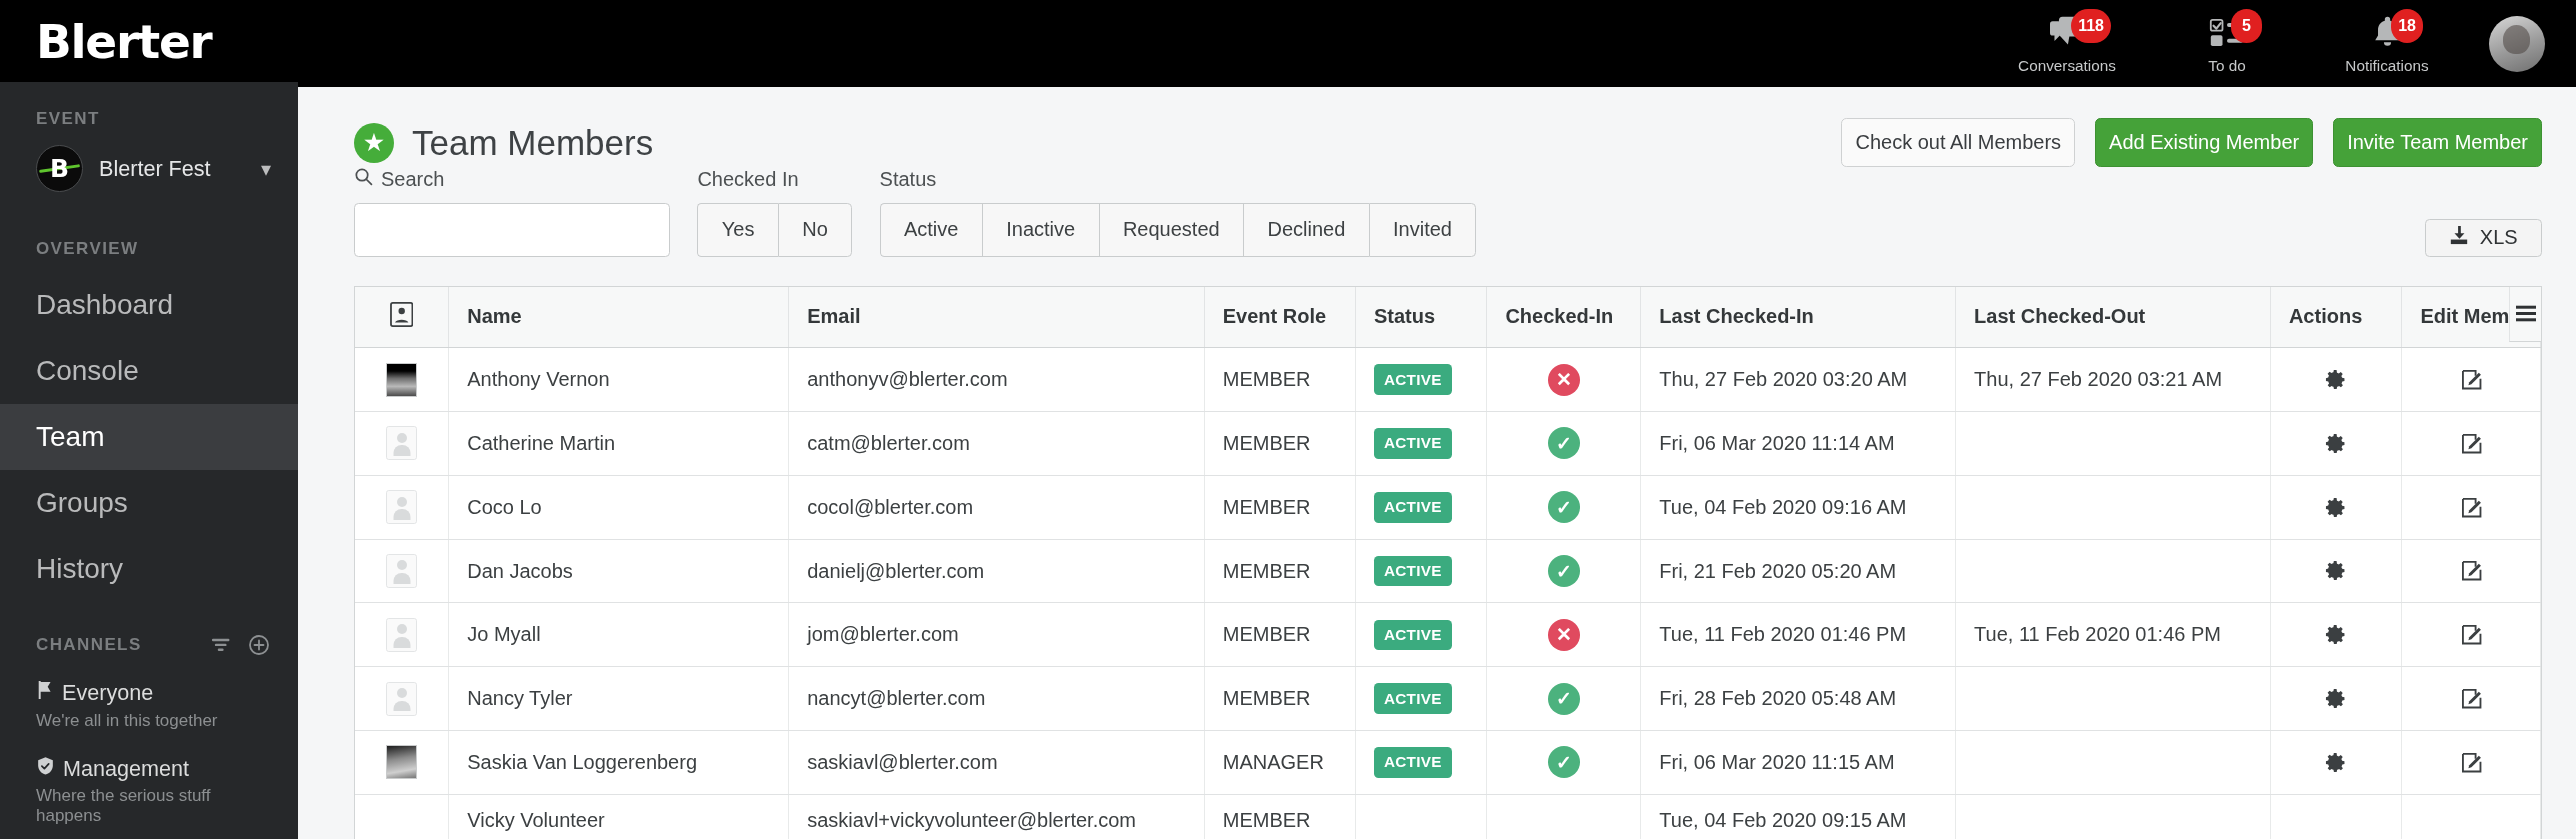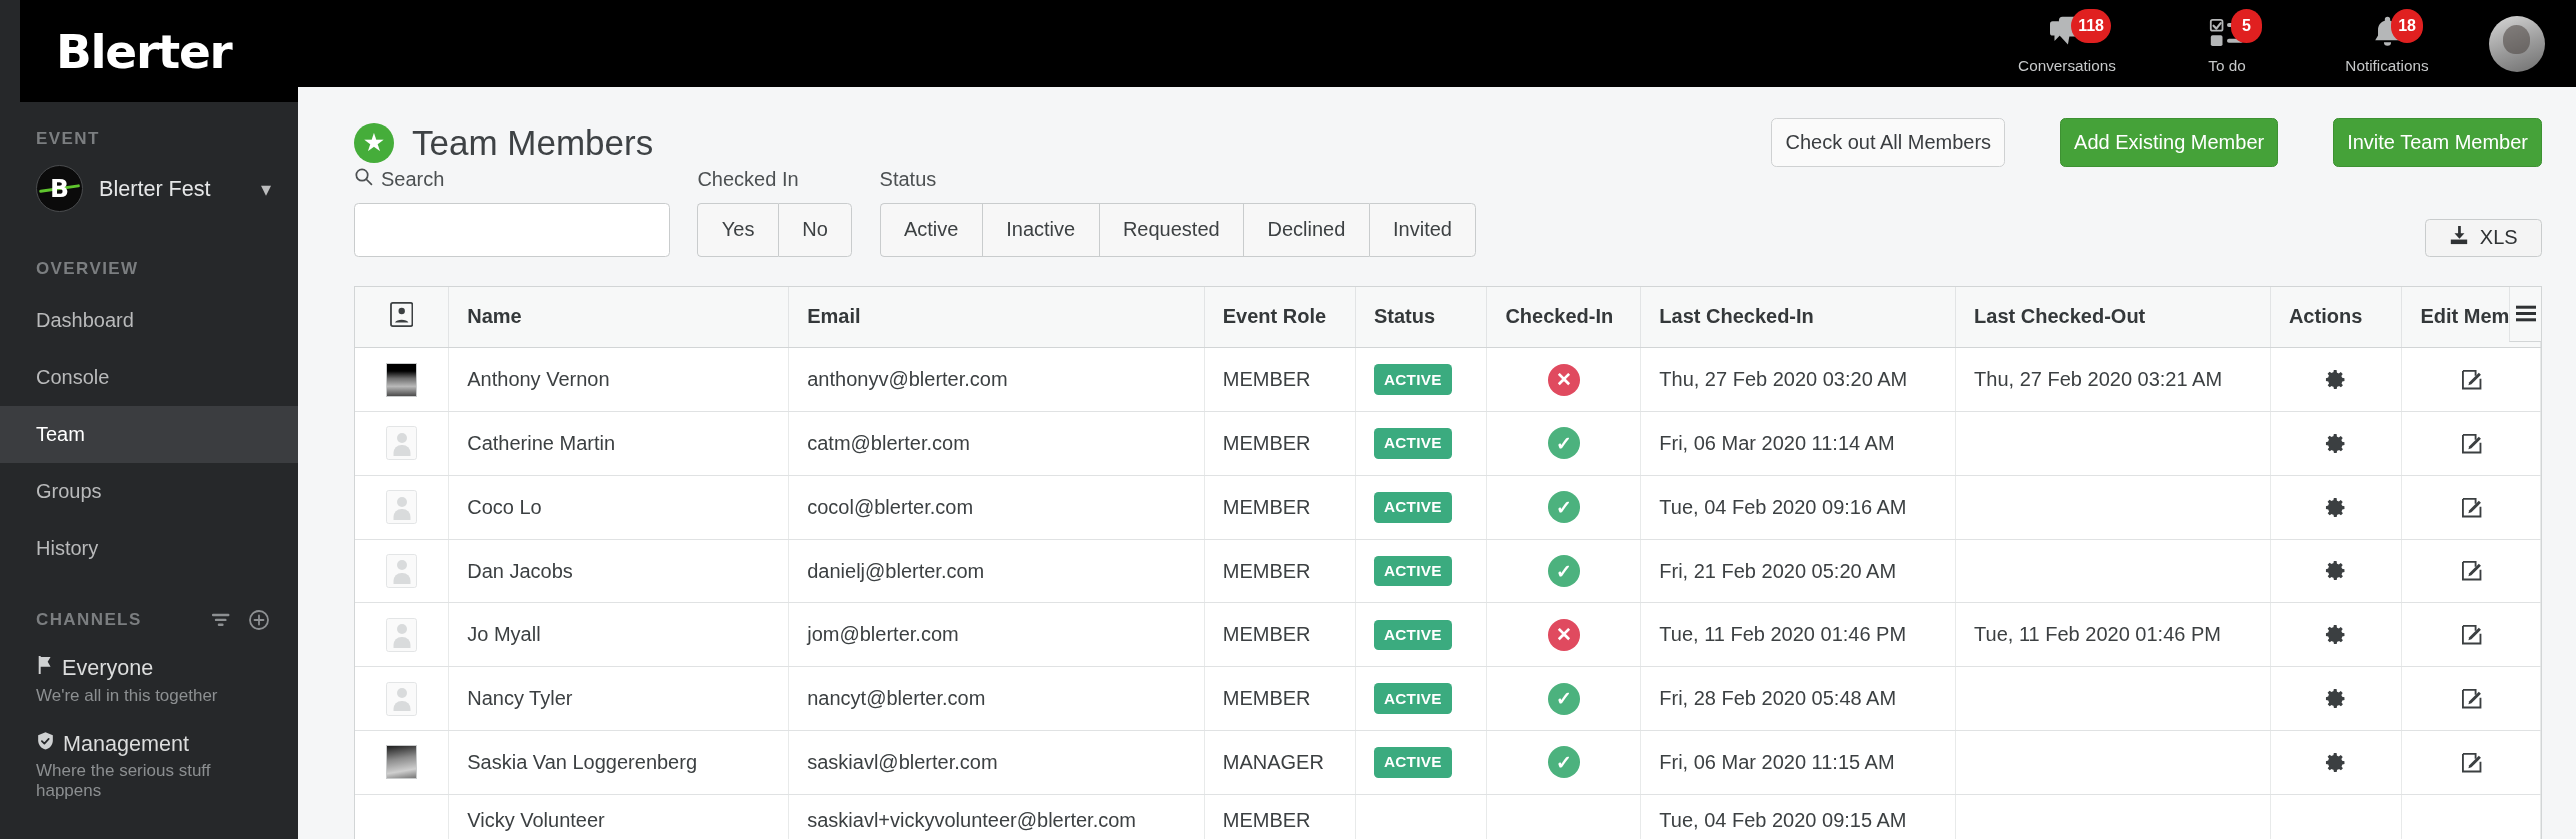--- a/index.html
+++ b/index.html
@@ -7,21 +7,21 @@
   body {
     font-family:"Liberation Sans", sans-serif;
     background:#f5f6f7;
     color:#333;
     -webkit-font-smoothing:antialiased;
   }
   .app { display:flex; width:2576px; height:839px; }
 
   
   .sidebar { width:298px; flex:0 0 298px; background:#26282a; display:flex; flex-direction:column; }
-  .brand-bar { height:102px; background:#000; display:flex; align-items:center; padding-left:36px;margin-left:20px; }
+  .brand-bar { height:87px; background:#000; display:flex; align-items:center; padding-left:36px; }
   .brand-logo { font-size:47px; font-weight:bold; color:#fff; letter-spacing:-1.3px; font-family:"DejaVu Sans", sans-serif; }
   .side-section-label {
     font-size:17px; letter-spacing:1.4px; font-weight:bold;
     color:#7b7e80; padding:27px 0 12.6px 36px; text-transform:uppercase;
   }
   .event-row { display:flex; align-items:center; padding:3.6px 27px 20px 36px; cursor:pointer; }
   .event-avatar {
     width:47px; height:47px; border-radius:50%; background:#0b0b0b;
     border:1.8px solid #4a4c4e; position:relative; flex:0 0 47px;
     display:flex; align-items:center; justify-content:center;
@@ -29,21 +29,21 @@
   }
   .event-avatar::after {
     content:""; position:absolute; left:1.8px; right:1.8px; top:47%;
     height:2.7px; background:#5fc52e; border-radius:1.8px; transform:rotate(-8deg);
   }
   .event-avatar span { position:relative; z-index:2; }
   .event-name { flex:1; margin-left:16px; font-size:21.6px; color:#e6e7e8; }
   .chev { color:#bcbdbe; font-size:20px; }
 
   .nav-item {
-    font-size:20px; color:#b9babb; padding:17px 0 17px 36px; cursor:pointer;
+    font-size:28px; color:#b9babb; padding:17px 0 17px 36px; cursor:pointer;
   }
   .nav-item.active { background:#3b3d40; color:#fff; }
 
   .channels-head {
     display:flex; align-items:center; padding:31px 27px 10.8px 36px;
   }
   .channels-head .side-section-label { padding:0; flex:1; }
   .ico-btn { color:#8d9092; margin-left:14.4px; cursor:pointer; display:flex; align-items:center; }
   .channel { padding:12.6px 23.4px 12.6px 36px; cursor:pointer; }
   .channel-title { font-size:21.6px; color:#dcdddd; display:flex; align-items:center; gap:8px; }
@@ -78,21 +78,20 @@
     width:40px; height:40px; border-radius:50%; background:#45ad3a;
     display:flex; align-items:center; justify-content:center; color:#fff; font-size:25px;
   }
   .page-title { font-size:35px; color:#3e4245; font-weight:normal; }
 
   .head-actions { display:flex; gap:20px; }
   .btn {
     font-size:20px; border-radius:5.4px; padding:0 13px; height:49px;
     display:flex; align-items:center; cursor:pointer; border:0.9px solid transparent;
     font-family:"Liberation Sans",sans-serif;
-    margin-left:35px;
   }
   .btn-light { background:#fafafa; border-color:#cfd1d2; color:#3a3d40; }
   .btn-green { background:#45a239; border-color:#3d9132; color:#fff; }
 
   .filters { display:flex; align-items:flex-end; gap:4px; }
   .filter-block { margin-right:23.4px; }
   .filter-label { font-size:20px; color:#4c5052; margin-bottom:11.7px; display:flex; align-items:center; gap:8px; }
   .search-input {
     width:316px; height:54px; border:0.9px solid #c9cccd; border-radius:4.5px; background:#fff;
     font-size:20px; padding:0 12.6px; color:#333; font-family:"Liberation Sans",sans-serif;

